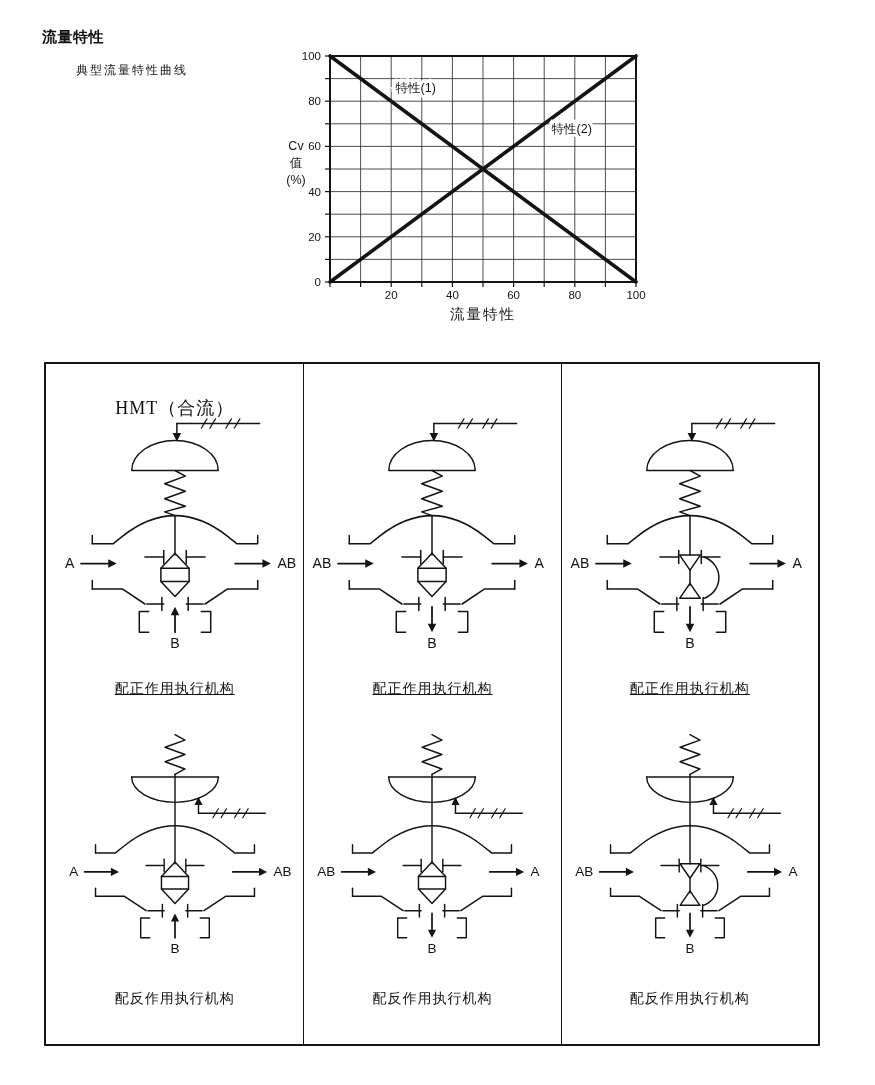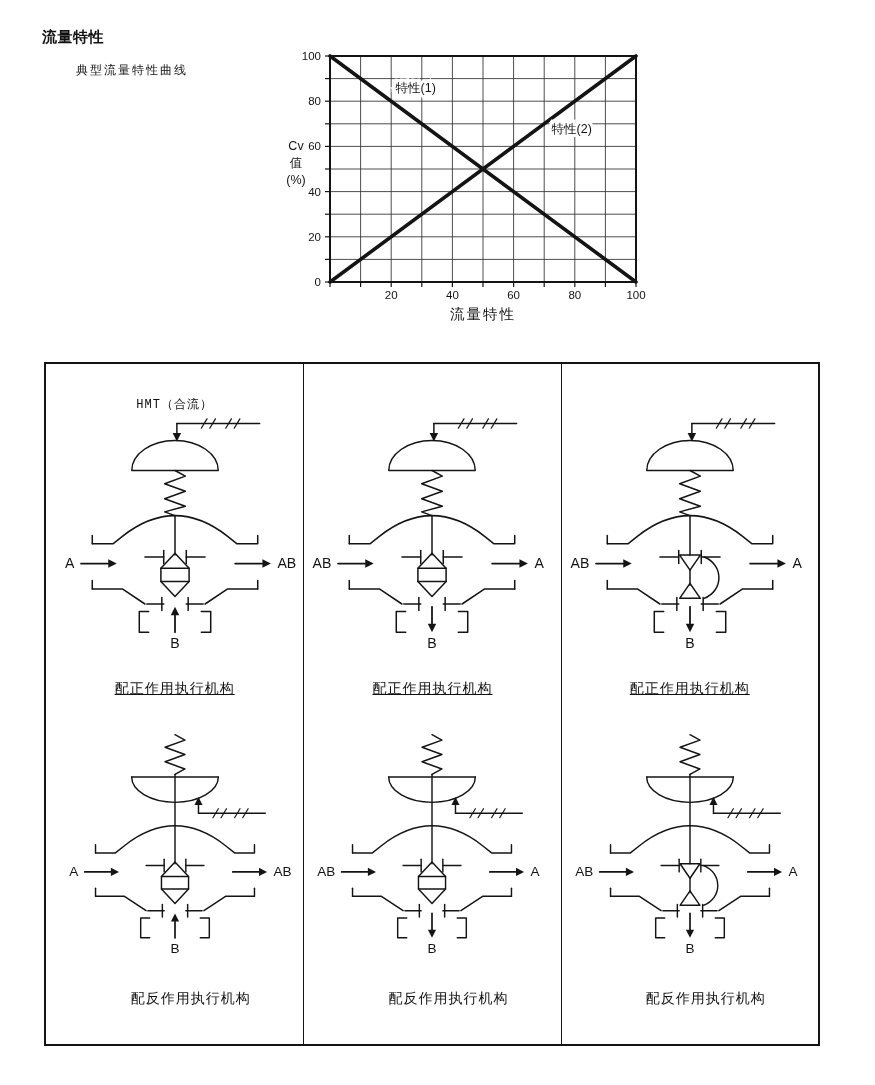--- a/index.html
+++ b/index.html
@@ -14,33 +14,33 @@
   .diagram-box{
     position:absolute;left:44px;top:362px;width:776px;height:684px;
     border:2px solid #141414;box-sizing:border-box;
     display:grid;grid-template-columns:1fr 1fr 1fr;grid-template-rows:352px 1fr;
     background:#fff;
   }
   .cell{position:relative;box-sizing:border-box;}
   .cell.c2,.cell.c3{border-left:1.5px solid #141414;}
   .cell-title{
     position:absolute;top:32px;left:0;width:100%;text-align:center;
-    font-size:12px;letter-spacing:1px;font-family:Liberation Mono, monospace;
+    font-size:18px;letter-spacing:1px;font-family:Liberation Serif, serif;
   }
   .valve-holder{position:absolute;left:50%;transform:translateX(-50%);}
   .row1 .valve-holder{top:52px;}
   .row2 .valve-holder{top:14px;}
   .row1 .valve-holder svg{width:252px;height:235px;}
   .row2 .valve-holder svg{width:242px;height:226px;}
   .cell-caption{
     position:absolute;left:0;width:100%;text-align:center;font-size:14px;
     letter-spacing:1px;font-family:"Liberation Serif","DejaVu Serif",serif;
   }
   .row1 .cell-caption{top:316px;text-decoration:underline;}
-  .row2 .cell-caption{top:274px;padding-left:16px;}
+  .row2 .cell-caption{top:274px;}
   svg text{font-family:"Liberation Sans","DejaVu Sans",sans-serif;}
 </style>
 </head>
 <body>
 
 <div class="page-title">流量特性</div>
 <div class="subtitle">典型流量特性曲线</div>
 
 <div class="chart-wrap" id="flow-chart-wrap"><svg viewBox="0 0 392 284" width="392" height="284">
       <line x1="64" y1="12" x2="64" y2="238" stroke="#3a3a3a" stroke-width="0.9"></line>

